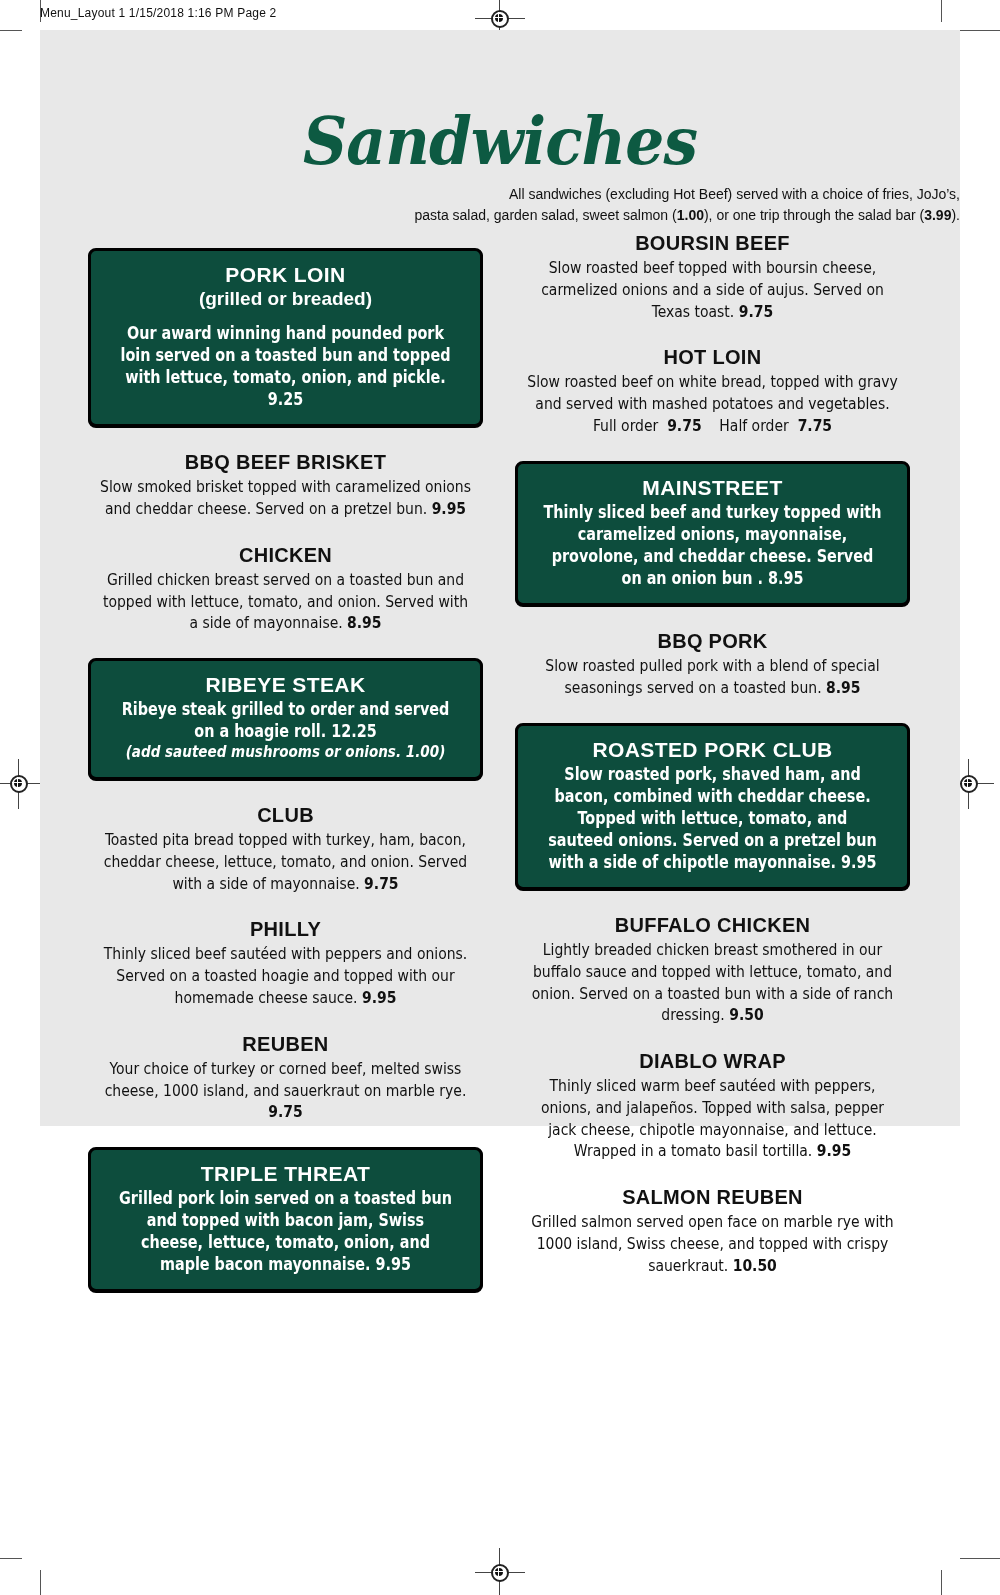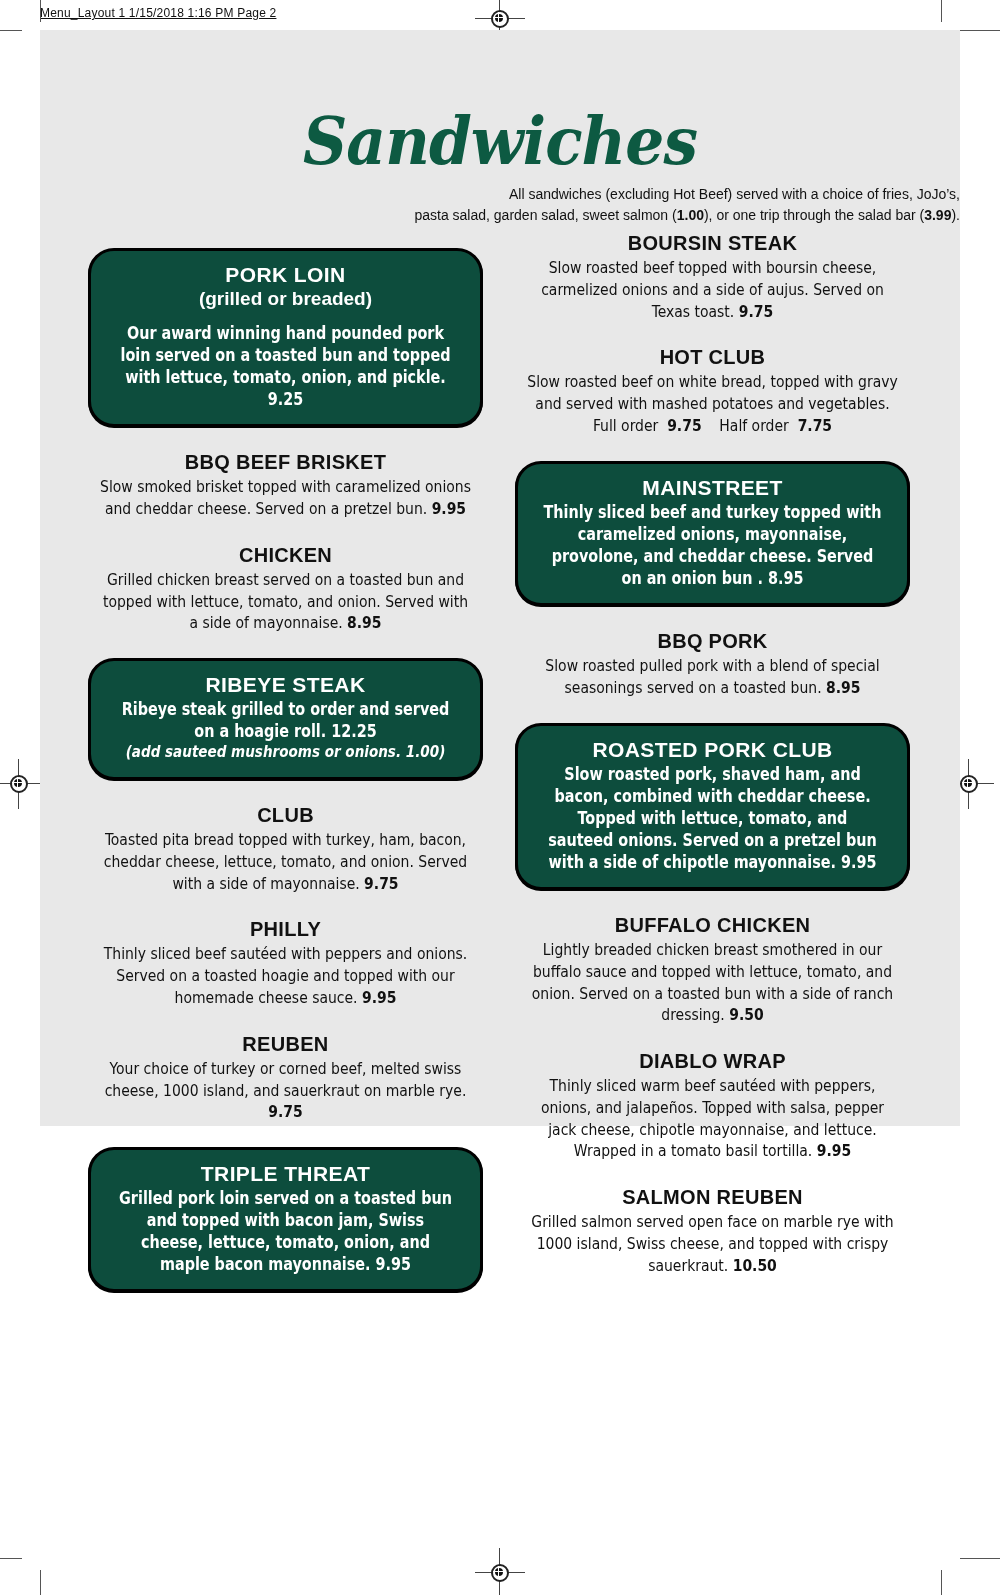--- a/index.html
+++ b/index.html
@@ -7,21 +7,21 @@
     width:1000px;height:1595px;
     background:#ffffff;
     font-family:"Liberation Sans", sans-serif;
     position:relative;overflow:hidden;
   }
 
   
   .print-header{
     position:absolute;left:40px;top:6px;
     font-family:"Liberation Sans", sans-serif;
-    font-size:12px;color:#111;letter-spacing:.2px;white-space:nowrap;text-decoration:underline;
+    font-size:12px;color:#111;letter-spacing:.2px;white-space:nowrap;
   }
   .crop-line{position:absolute;background:#555;}
   .reg{
     position:absolute;width:22px;height:22px;
   }
   .reg .rh{position:absolute;left:-14px;top:10px;width:50px;height:1px;background:#444;}
   .reg .rv{position:absolute;top:-14px;left:10px;width:1px;height:50px;background:#444;}
   .reg .ring{
     position:absolute;left:2px;top:2px;width:14px;height:14px;
     border:2px solid #222;border-radius:50%;background:#fff;
@@ -94,21 +94,21 @@
     font-size:16.5px;
     line-height:1.32;
     transform:scaleX(0.94);
   }
   .item .ds b{font-weight:700;}
 
   
   .box{
     background:#0d4d3d;
     border:3px solid #000;
-    border-radius:26px;
+    border-radius:8px;
     color:#ffffff;
     text-align:center;
     padding:12px 14px 14px 14px;
     margin-bottom:24px;
     box-shadow:0 1px 0 #000;
   }
   .box .nm{
     font-family:"Liberation Sans", sans-serif;
     font-weight:700;
     font-size:21px;
@@ -217,25 +217,25 @@
           <div class="nm">REUBEN</div>
           <div class="ds"><span>Your choice of turkey or corned beef, melted swiss cheese, 1000 island, and sauerkraut on marble rye.  </span><b>9.75</b></div>
         </div>
         <div class="box">
           <div class="nm">TRIPLE THREAT</div>
           <div class="ds">Grilled pork loin served on a toasted bun and topped with bacon jam, Swiss cheese, lettuce, tomato, onion, and maple bacon mayonnaise.  9.95</div>
         </div>
       </div>
     <div class="col col-right" style="top:202px;">
         <div class="item">
-          <div class="nm">BOURSIN STEAK</div>
+          <div class="nm">BOURSIN BEEF</div>
           <div class="ds"><span>Slow roasted beef topped with boursin cheese, carmelized onions and a side of aujus. Served on Texas toast.  </span><b>9.75</b></div>
         </div>
         <div class="item">
-          <div class="nm">HOT CLUB</div>
+          <div class="nm">HOT LOIN</div>
           <div class="ds"><span>Slow roasted beef on white bread, topped with gravy and served with mashed potatoes and vegetables.</span></div>
           <div class="ds"><span>Full order</span>&nbsp;&nbsp;<b>9.75</b>&nbsp;&nbsp;&nbsp;&nbsp;<span>Half order</span>&nbsp;&nbsp;<b>7.75</b></div>
         </div>
         <div class="box">
           <div class="nm">MAINSTREET</div>
           <div class="ds">Thinly sliced beef and turkey topped with caramelized onions, mayonnaise, provolone, and cheddar cheese. Served on an onion bun .  8.95</div>
         </div>
         <div class="item">
           <div class="nm">BBQ PORK</div>
           <div class="ds"><span>Slow roasted pulled pork with a blend of special seasonings served on a toasted bun.  </span><b>8.95</b></div>

